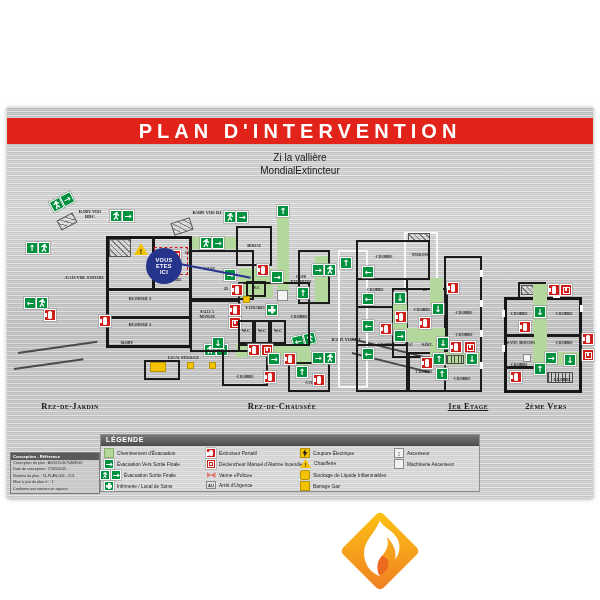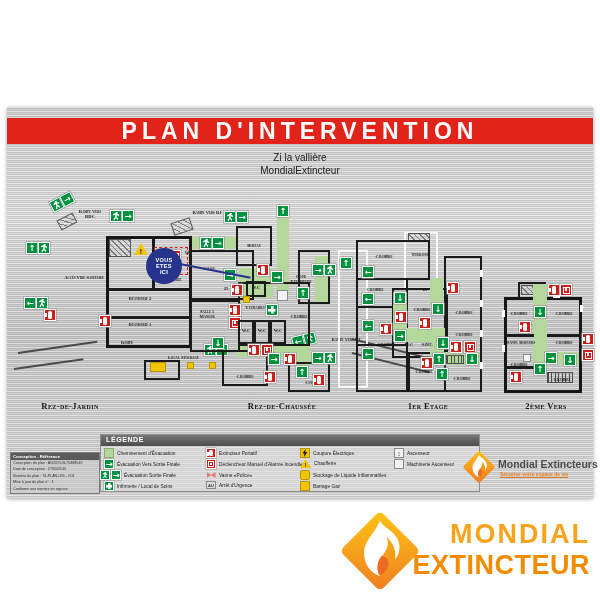--- a/index.html
+++ b/index.html
@@ -7,21 +7,21 @@
          font-family:"Liberation Sans",sans-serif;}
   
   .plate{position:absolute;left:7px;top:107px;width:586px;height:391px;
     background-color:#d2d2d2;
     background-image:
       repeating-linear-gradient(180deg, rgba(255,255,255,.38) 0 1px, rgba(120,120,120,.20) 1px 2px, rgba(205,205,205,.06) 2px 3px, rgba(95,95,95,.14) 3px 4px),
       linear-gradient(180deg,#cecece 0%,#dedede 28%,#c7c7c7 58%,#d9d9d9 100%);
     box-shadow:0 1px 4px rgba(0,0,0,.35);}
   .banner{position:absolute;left:0;top:11px;width:100%;height:26px;background:#e2231a;
     display:flex;align-items:center;justify-content:center;}
-  .banner span{color:#fff;font-weight:bold;font-size:23px;letter-spacing:5px;font-family:"Liberation Sans",sans-serif;}
+  .banner span{color:#fff;font-weight:bold;font-size:20px;letter-spacing:5px;font-family:"Liberation Sans",sans-serif;}
   .addr{position:absolute;left:0;top:44px;width:100%;text-align:center;font-size:10px;line-height:13px;color:#1a1a1a;}
   .rm{position:absolute;border:2.5px solid #1b1b1b;box-sizing:border-box;}
   .rm3{position:absolute;border:3px solid #161616;box-sizing:border-box;}
   .wl{position:absolute;background:#1b1b1b;}
   .wwl{position:absolute;border:2.5px solid #f8f8f8;box-sizing:border-box;}
   .win{position:absolute;background:#fff;}
   .co{position:absolute;background:#b4d79c;}
   .pl{position:absolute;font-family:"Liberation Serif",serif;font-variant:small-caps;
       font-weight:700;font-size:4.6px;line-height:1.15;color:#1a1a1a;text-align:center;}
   .fname{position:absolute;font-family:"Liberation Serif",serif;font-variant:small-caps;
@@ -343,21 +343,21 @@
   <div class="chip c-r" style="left:421px;top:357px;">
       <span class="g-ext"></span>
     </div>
   <div class="pl" style="left:410px;top:369px;width:28px;">Chambre</div>
   <div class="chip c-g arr a-u" style="left:436px;top:368px;"></div>
   <div class="pl" style="left:447px;top:376px;width:30px;">Chambre</div>
   <div class="win" style="left:480px;top:270px;width:3px;height:7px;"></div>
   <div class="win" style="left:480px;top:300px;width:3px;height:7px;"></div>
   <div class="win" style="left:480px;top:330px;width:3px;height:7px;"></div>
   <div class="win" style="left:480px;top:362px;width:3px;height:7px;"></div>
-  <div class="fname" style="left:392px;top:401px;width:72px;">1er Etage</div>
+  <div class="fname" style="left:432px;top:401px;width:72px;text-decoration:underline;">1er Etage</div>
 
   <div class="rm" style="left:518px;top:282px;width:28px;height:17px;"></div>
   <div class="hatch" style="left:521px;top:285px;width:20px;height:10px;"></div>
   <div class="chip c-r" style="left:548px;top:284px;">
       <span class="g-ext"></span>
     </div>
   <div class="chip c-r" style="left:560px;top:284px;">
       <span class="g-al"></span>
     </div>
   <div class="rm3" style="left:504px;top:297px;width:78px;height:96px;"></div>
@@ -475,47 +475,27 @@
 
   <div class="info">
     <div class="ih">Conception - Référence</div>
     <div class="il">Conception du plan : AG2015-B-70468545</div>
     <div class="il">Date de conception : 27/05/2015</div>
     <div class="il">Numéro du plan : 74-PLAN-056 - V01</div>
     <div class="il">Mise à jour du plan n° : 1</div>
     <div class="il">Conforme aux normes en vigueur</div>
   </div>
 
-  <div class="plogo">
-    <svg width="34" height="34" viewBox="0 0 100 100" style="position:absolute;left:0;top:4px;">
-      <defs>
-        <linearGradient id="g1" x1="0" y1="0" x2="1" y2="1">
-          <stop offset="0" stop-color="#FCC213"></stop>
-            <stop offset=".5" stop-color="#F59A1E"></stop>
-            <stop offset="1" stop-color="#EF7D22"></stop>
-        </linearGradient>
-      </defs>
-      <rect x="16" y="16" width="68" height="68" rx="6" transform="rotate(45 50 50)" fill="url(#g1)"></rect>
-      <path d="M50 14 C43 30 31 38 31 52 C31 66 39 76 50 80 C46 70 47 62 53 55 C59 48 61 41 58 33 C66 41 70 50 68 60 C74 53 75 42 70 34 C63 24 54 22 50 14 Z" fill="#fff"></path>
-      <path d="M52 56 C47 62 45 70 49 79 C56 77 61 70 60 63 C59 58 56 57 52 56 Z" fill="#ED6B21"></path>
-    </svg>
-    <div class="nm">Mondial Extincteurs</div>
-    <div class="tg">Sécurise votre espace de vie</div>
-  </div>
 
   <svg width="84" height="84" viewBox="0 0 100 100" style="position:absolute;left:338px;top:509px;">
     <defs>
       <linearGradient id="g2" x1="0" y1="0" x2="1" y2="1">
         <stop offset="0" stop-color="#FCC213"></stop>
           <stop offset=".5" stop-color="#F6A21C"></stop>
           <stop offset="1" stop-color="#EF7D22"></stop>
       </linearGradient>
     </defs>
     <rect x="16" y="16" width="68" height="68" rx="6" transform="rotate(45 50 50)" fill="url(#g2)"></rect>
     <path d="M50 14 C43 30 31 38 31 52 C31 66 39 76 50 80 C46 70 47 62 53 55 C59 48 61 41 58 33 C66 41 70 50 68 60 C74 53 75 42 70 34 C63 24 54 22 50 14 Z" fill="#fff"></path>
     <path d="M52 56 C47 62 45 70 49 79 C56 77 61 70 60 63 C59 58 56 57 52 56 Z" fill="#ED6B21"></path>
   </svg>
-  <div class="brand">
-    <div class="w1">MONDIAL</div>
-    <div class="w2">EXTINCTEUR</div>
-  </div>
 
 </div>
 
 </body></html>

